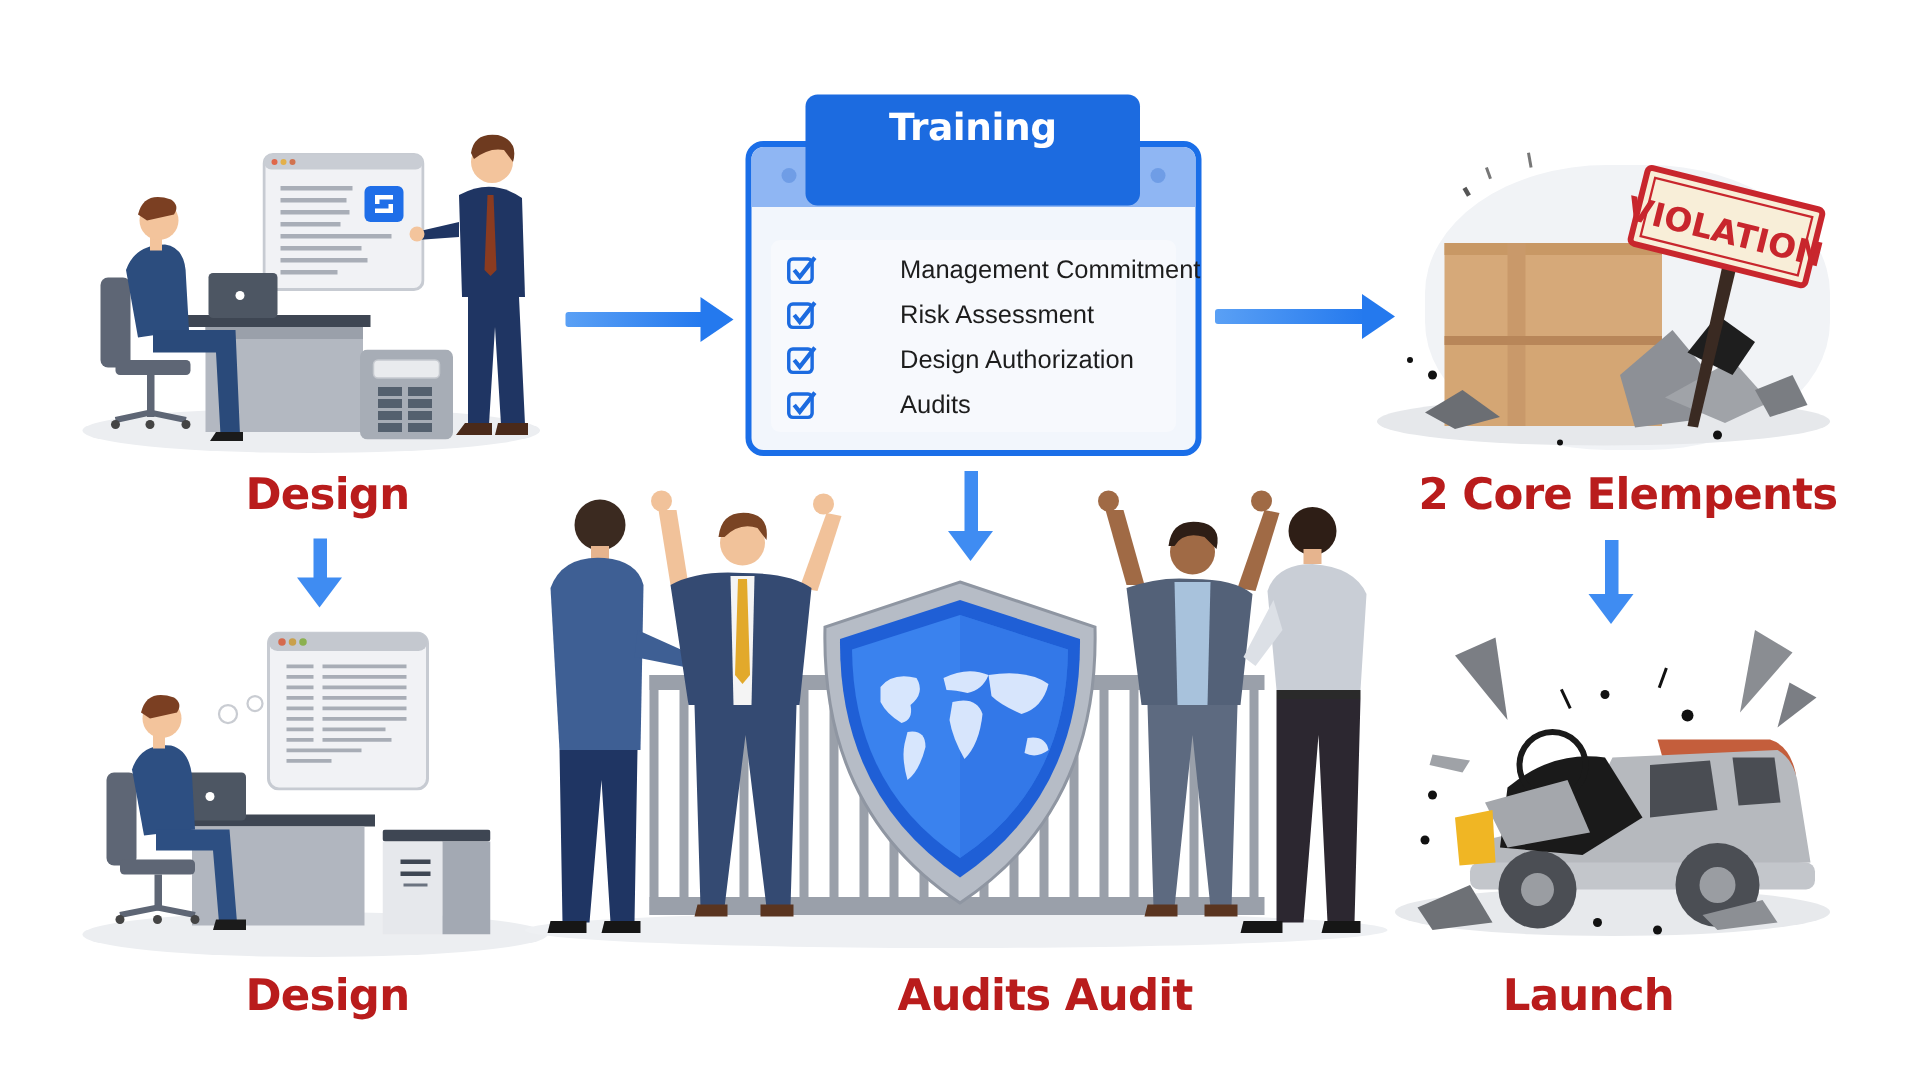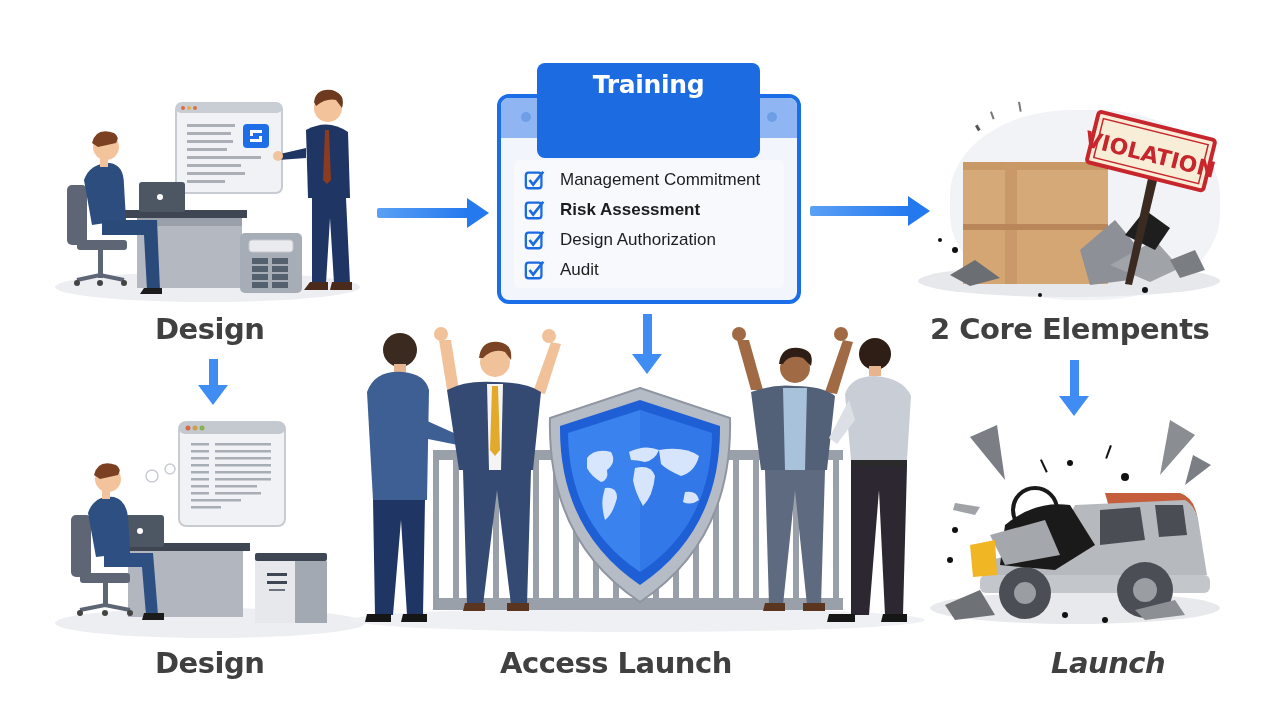--- a/index.html
+++ b/index.html
@@ -1,28 +1,28 @@
 <!DOCTYPE html>
 <html><head>
 <meta charset="utf-8">
 <style>
   * { margin:0; padding:0; box-sizing:border-box; }
   html, body { width:1280px; height:720px; overflow:hidden; background:#ffffff; }
   body { position:relative; font-family:"DejaVu Sans","Liberation Sans",sans-serif; }
   .abs { position:absolute; }
-  .label { position:absolute; font-weight:bold; color:#404040; font-size:29px; letter-spacing:-0.5px; text-align:left; white-space:nowrap; }
+  .label { position:absolute; font-weight:bold; color:#b91c1c; font-size:29px; letter-spacing:-0.5px; text-align:right; white-space:nowrap; }
   .ground { position:absolute; border-radius:50%; background:#eceef1; }
 
   
   .card { position:absolute; left:497px; top:94px; width:304px; height:210px; border:4px solid #1a6ee8; border-radius:12px; background:#f2f6fc; }
   .card-bar { position:absolute; left:0; top:0; right:0; height:40px; background:#8fb6f3; border-radius:8px 8px 0 0; }
   .card-dot { position:absolute; top:14px; width:10px; height:10px; border-radius:50%; background:#6f9de6; }
-  .card-head { position:absolute; left:537px; top:63px; width:223px; height:95px; background:#1c6be0; border-radius:8px; color:#fff; font-weight:bold; font-size:25px; line-height:29px; text-align:center; padding-top:7px; letter-spacing:-0.3px; }
+  .card-head { position:absolute; left:537px; top:63px; width:223px; height:74px; background:#1c6be0; border-radius:8px; color:#fff; font-weight:bold; font-size:25px; line-height:29px; text-align:center; padding-top:7px; letter-spacing:-0.3px; }
   .card-body { position:absolute; left:514px; top:160px; width:270px; height:128px; background:#f7f9fd; border-radius:6px; }
-  .chk-row { position:absolute; left:524px; height:26px; display:flex; align-items:center; }
+  .chk-row { position:absolute; left:524px; height:26px; display:flex; align-items:center;gap:40px; }
   .chk { width:22px; height:22px; margin-right:14px; position:relative; }
   .chk-text { font-family:"Liberation Sans",sans-serif; font-size:17px; color:#1d1d1d; }
 
   .arrow-h { position:absolute; height:10px; background:linear-gradient(90deg,#5aa0f5,#2479ee); border-radius:2px; }
   .arrow-h::after { content:""; position:absolute; right:-20px; top:-10px; border-left:22px solid #2479ee; border-top:15px solid transparent; border-bottom:15px solid transparent; }
   .arrow-v { position:absolute; width:9px; background:#3f8cf2; }
   .arrow-v::after { content:""; position:absolute; left:-11px; bottom:-18px; border-top:20px solid #3f8cf2; border-left:15px solid transparent; border-right:15px solid transparent; }
 
   .fig { position:absolute; }
 </style>
@@ -173,40 +173,40 @@
   </div>
   <div class="card-body"></div>
 
   <div class="chk-row" style="top:167px;">
     <svg class="chk" viewBox="0 0 24 24">
         <rect x="2" y="4" width="17" height="17" rx="3" fill="none" stroke="#1c6be0" stroke-width="2.5"></rect>
         <path d="M6 12 l4 5 l11-14" fill="none" stroke="#1c6be0" stroke-width="3"></path>
       </svg>
     <span class="chk-text">Management Commitment</span>
   </div>
-  <div class="chk-row" style="top:197px;font-weight:bold;">
+  <div class="chk-row" style="top:197px;">
     <svg class="chk" viewBox="0 0 24 24">
         <rect x="2" y="4" width="17" height="17" rx="3" fill="none" stroke="#1c6be0" stroke-width="2.5"></rect>
         <path d="M6 12 l4 5 l11-14" fill="none" stroke="#1c6be0" stroke-width="3"></path>
       </svg>
     <span class="chk-text">Risk Assessment</span>
   </div>
   <div class="chk-row" style="top:227px;">
     <svg class="chk" viewBox="0 0 24 24">
         <rect x="2" y="4" width="17" height="17" rx="3" fill="none" stroke="#1c6be0" stroke-width="2.5"></rect>
         <path d="M6 12 l4 5 l11-14" fill="none" stroke="#1c6be0" stroke-width="3"></path>
       </svg>
     <span class="chk-text">Design Authorization</span>
   </div>
   <div class="chk-row" style="top:257px;">
     <svg class="chk" viewBox="0 0 24 24">
         <rect x="2" y="4" width="17" height="17" rx="3" fill="none" stroke="#1c6be0" stroke-width="2.5"></rect>
         <path d="M6 12 l4 5 l11-14" fill="none" stroke="#1c6be0" stroke-width="3"></path>
       </svg>
-    <span class="chk-text">Audit</span>
+    <span class="chk-text">Audits</span>
   </div>
 </div>
 
 <div class="arrow-h" style="left:377px;top:208px;width:92px;"></div>
 <div class="arrow-h" style="left:810px;top:206px;width:100px;"></div>
 <div class="arrow-v" style="left:643px;top:314px;height:42px;"></div>
 <div class="arrow-v" style="left:209px;top:359px;height:28px;"></div>
 <div class="arrow-v" style="left:1070px;top:360px;height:38px;"></div>
 
 <div class="fig">
@@ -328,21 +328,21 @@
     <g>
       <circle cx="520" cy="34" r="16" fill="#2e1e16"></circle>
       <rect x="514" y="46" width="12" height="10" fill="#e6b48e"></rect>
       <path d="M490 74 Q496 56 520 56 Q548 58 556 76 L552 140 L496 140 Z" fill="#c9ced6"></path>
       <path d="M494 80 L474 118 L482 124 L500 100 Z" fill="#dce0e6"></path>
       <rect x="496" y="140" width="56" height="6" fill="#2a2a2a"></rect>
       <path d="M496 146 L552 146 L548 295 L530 295 L524 170 L514 295 L496 295 Z" fill="#2c2730"></path>
       <path d="M474 294 h26 v8 h-28z M528 294 h24 v8 h-26z" fill="#161616"></path>
     </g>
   </svg>
-  <div class="label" style="left:500px;top:646px;width:295px;">Access Launch</div>
+  <div class="label" style="left:500px;top:646px;width:295px;">Audits Audit</div>
 </div>
 
 <div class="fig">
   <div class="ground" style="left:930px;top:592px;width:290px;height:32px;background:#e7e9ec;"></div>
   <svg class="abs" style="left:935px;top:415px;" width="300" height="215">
 
     <path d="M35 22 L62 10 L70 65 Z" fill="#7b7e84"></path>
     <path d="M235 5 L260 20 L225 60 Z" fill="#8a8d92"></path>
     <path d="M258 40 L276 50 L250 70 Z" fill="#7b7e84"></path>
     <path d="M20 88 L45 92 L40 100 L18 95 Z" fill="#9fa2a7"></path>
@@ -367,14 +367,14 @@
     <path d="M70 110 Q100 85 135 90 L160 130 L120 155 L65 150 Z" fill="#1a1a1a"></path>
     <circle cx="100" cy="95" r="22" fill="none" stroke="#1a1a1a" stroke-width="4"></circle>
     <path d="M55 120 L110 105 L125 140 L70 150 Z" fill="#a4a7ac"></path>
     <path d="M35 130 L60 125 L62 160 L38 162 Z" fill="#f0b624"></path>
 
     <path d="M10 190 L45 175 L60 200 L20 205 Z" fill="#6e7176"></path>
     <path d="M200 195 L240 185 L250 200 L210 205 Z" fill="#8c8f94"></path>
     <circle cx="130" cy="200" r="3" fill="#111"></circle>
       <circle cx="170" cy="205" r="3" fill="#111"></circle>
   </svg>
-  <div class="label" style="left:1051px;top:646px;width:118px;font-style:italic;">Launch</div>
+  <div class="label" style="left:998px;top:646px;width:118px;">Launch</div>
 </div>
 
 </body></html>

